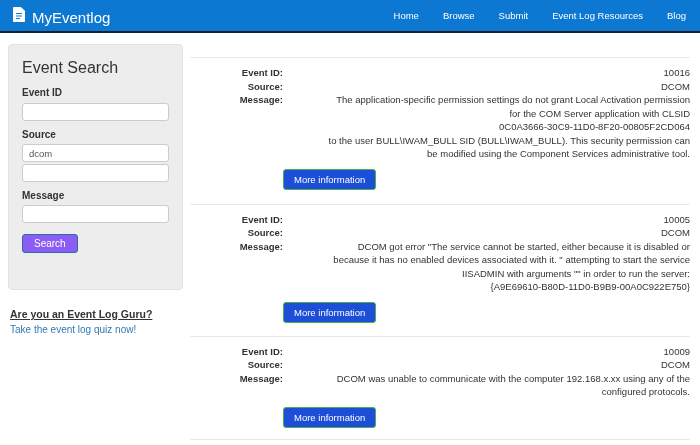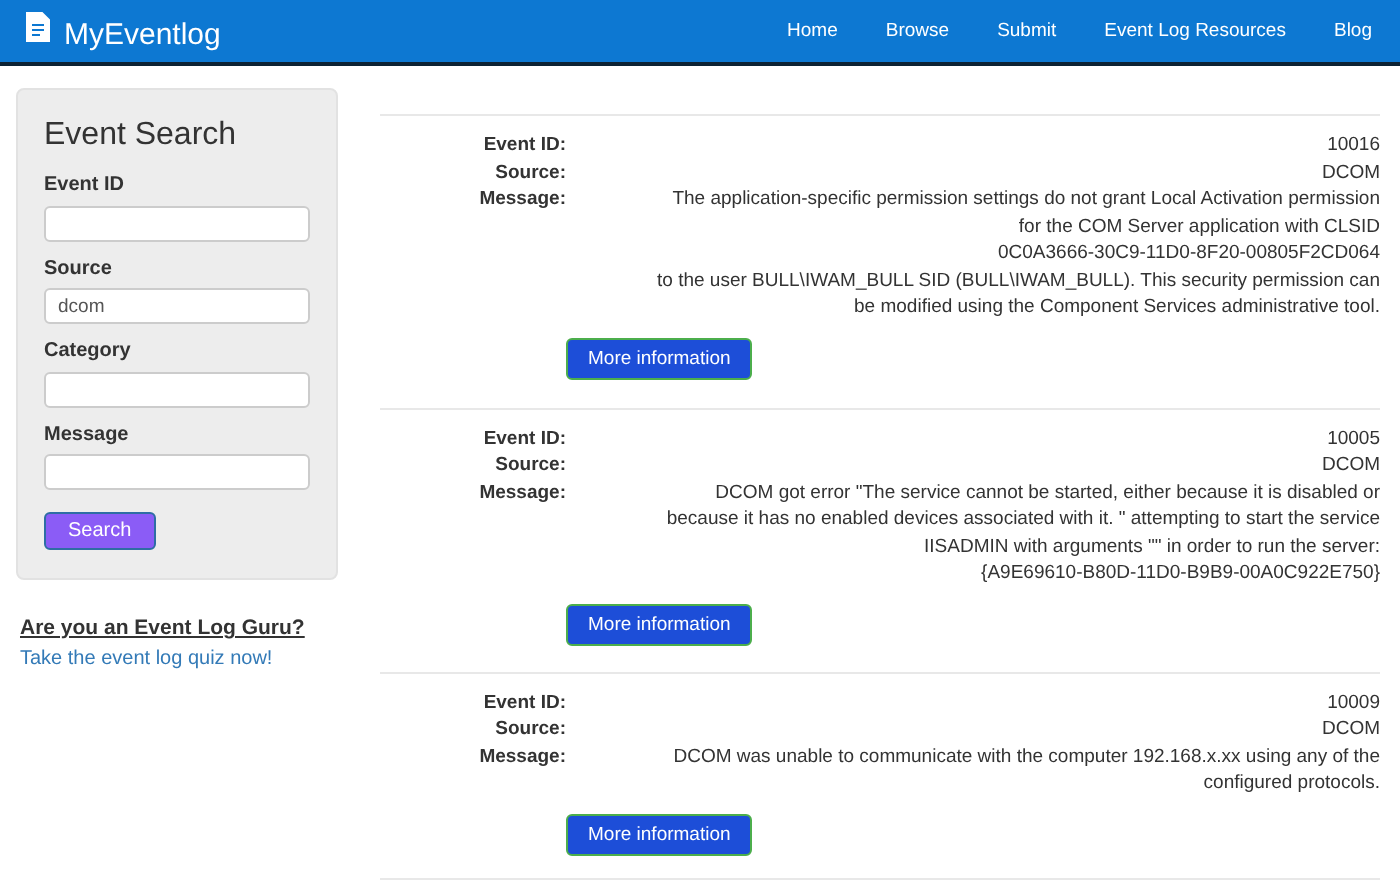--- a/index.html
+++ b/index.html
@@ -10,21 +10,21 @@
   .navbar { position:absolute; top:0; left:0; width:700px; height:33px;
             background:#0d78d2; border-bottom:2px solid #0d2233;
             display:flex; align-items:center; }
   .brand { display:flex; align-items:flex-end; gap:6px; padding-left:12px;
            color:#fff; font-size:15px; text-decoration:none; cursor:pointer; }
   .nav-links { position:absolute; right:14px; top:0; height:31px;
                display:flex; align-items:center; gap:24px; }
   .nav-links a { color:#fff; font-size:9.5px; text-decoration:none; cursor:pointer; }
 
   
-  .search-panel { position:absolute; left:8px; top:44px; width:161px; height:246px;
+  .search-panel { position:absolute; left:8px; top:44px; width:175px; height:246px;
                   background:#ededed; border:1px solid #e2e2e2; border-radius:4px;
                   padding:12px 13px; }
   .search-panel h2 { font-size:16px; font-weight:400; color:#333; margin:2px 0 10px; }
   .field-label { display:block; font-size:10px; font-weight:bold; color:#333;
                  margin:8px 0 3px; }
   .field-input { width:100%; height:18px; border:1px solid #ccc; border-radius:3px;
                  padding:1px 6px; font-size:9.5px; color:#555; background:#fff;
                  font-family:"Liberation Sans", sans-serif; }
   .search-btn { margin-top:11px; padding:3px 11px; background:#8b5cf6;
                 border:1px solid #2e6da4; border-radius:3px; color:#fff;
@@ -77,21 +77,20 @@
 
 <aside class="search-panel">
   <h2>Event Search</h2>
 
   <label class="field-label">Event ID</label>
   <input class="field-input" type="text" value="" style="">
 
   <label class="field-label">Source</label>
   <input class="field-input" type="text" value="dcom" style="">
 
-  <label class="field-label">Category</label>
   <input class="field-input" type="text" value="" style="">
 
   <label class="field-label">Message</label>
   <input class="field-input" type="text" value="" style="">
 
   <button class="search-btn">Search</button>
 </aside>
 
 <div class="quiz">
   <a class="quiz-q">Are you an Event Log Guru?</a>

